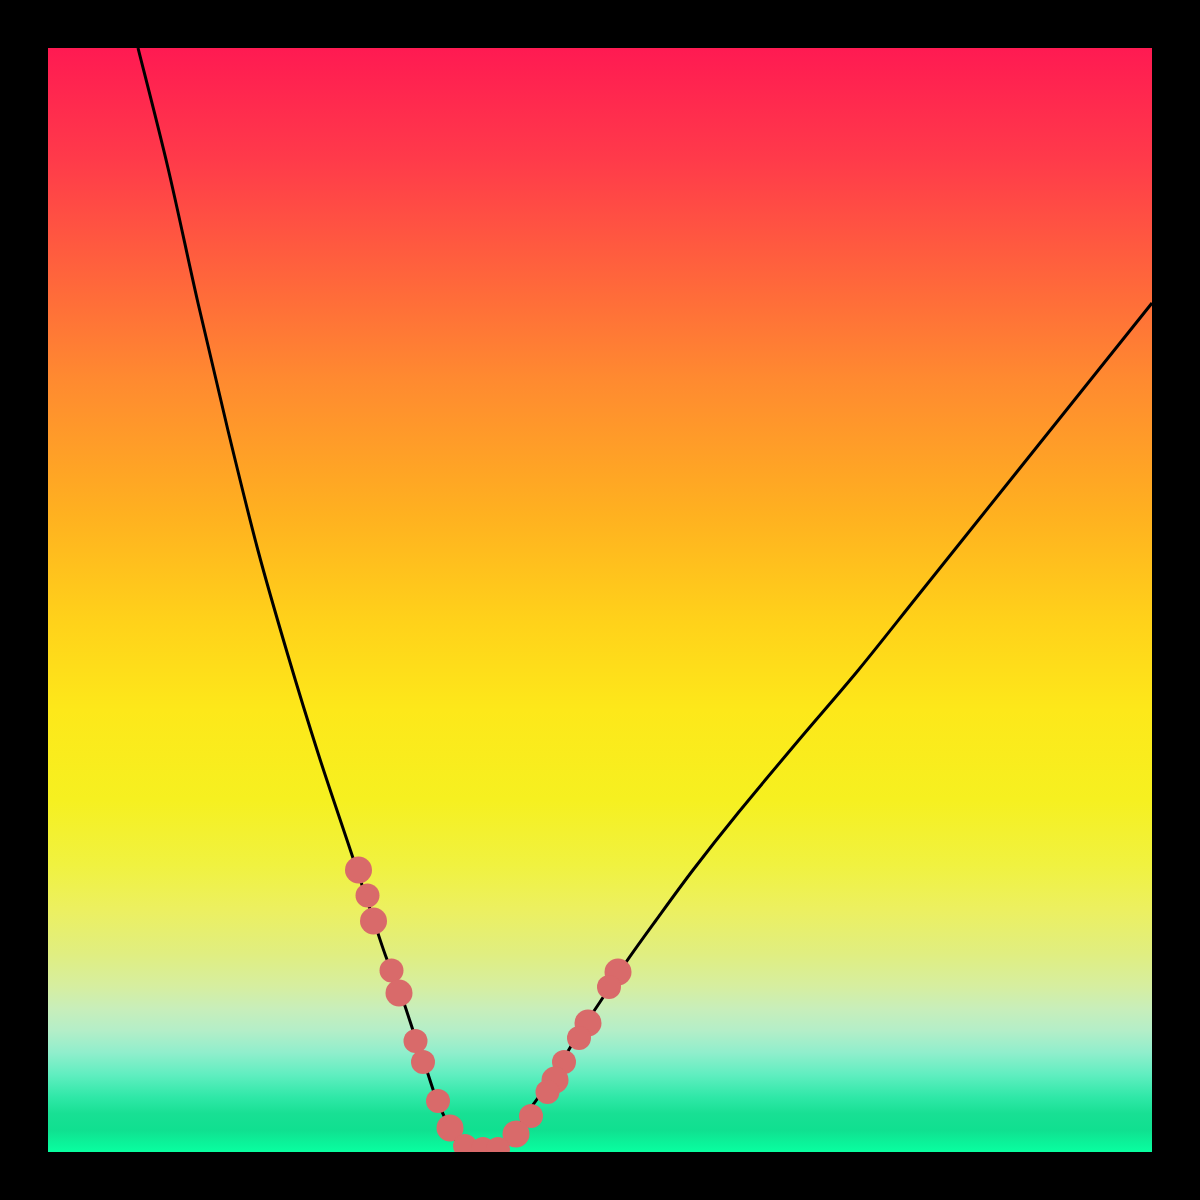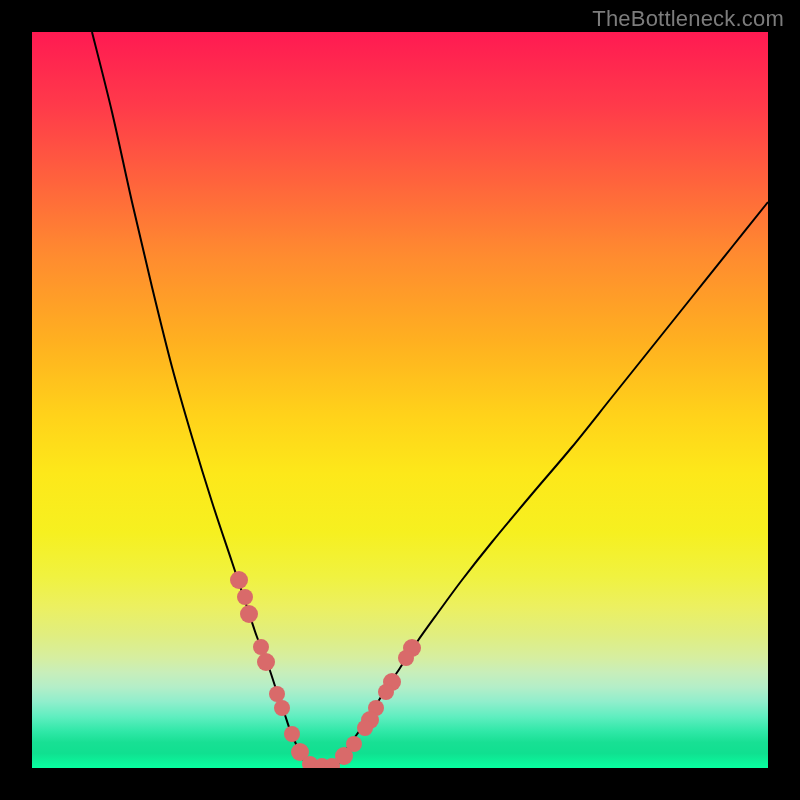--- a/index.html
+++ b/index.html
@@ -74,21 +74,20 @@
   }
   .bead {
     fill: #d96a6a;
     stroke: none;
   }
 </style>
 </head>
 <body>
 
 <div class="frame">
-  <div class="watermark">TheBottleneck.com</div>
   <div class="plot">
     <svg class="curves" viewBox="0 0 736 736" preserveAspectRatio="none">
       <path id="left-curve-path" class="curve" d="M 60 0 C 63.333333333333336 13.333333333333334, 73.33333333333333 51.66666666666667, 80 80 C 86.66666666666667 108.33333333333333, 93.33333333333333 140.83333333333334, 100 170 C 106.66666666666667 199.16666666666666, 113.33333333333333 227.5, 120 255 C 126.66666666666667 282.5, 133.33333333333334 310, 140 335 C 146.66666666666666 360, 153.33333333333334 382.5, 160 405 C 166.66666666666666 427.5, 173.33333333333334 449.1666666666667, 180 470 C 186.66666666666666 490.8333333333333, 194.16666666666666 512.5, 200 530 C 205.83333333333334 547.5, 210.83333333333334 562.5, 215 575 C 219.16666666666666 587.5, 221.66666666666666 595.8333333333334, 225 605 C 228.33333333333334 614.1666666666666, 231.66666666666666 620.8333333333334, 235 630 C 238.33333333333334 639.1666666666666, 242.16666666666666 651.6666666666666, 245 660 C 247.83333333333334 668.3333333333334, 249.83333333333334 673.6666666666666, 252 680 C 254.16666666666666 686.3333333333334, 256 692.6666666666666, 258 698 C 260 703.3333333333334, 262 707.5, 264 712 C 266 716.5, 268 721, 270 725 C 272 729, 275 734.1666666666666, 276 736"></path>
       <path id="right-curve-path" class="curve" d="M 736 170 C 730 177.5, 712.6666666666666 199.16666666666666, 700 215 C 687.3333333333334 230.83333333333334, 673.3333333333334 248.33333333333334, 660 265 C 646.6666666666666 281.6666666666667, 633.3333333333334 298.3333333333333, 620 315 C 606.6666666666666 331.6666666666667, 593.3333333333334 348.3333333333333, 580 365 C 566.6666666666666 381.6666666666667, 553.3333333333334 398.8333333333333, 540 415 C 526.6666666666666 431.1666666666667, 513.3333333333334 446.1666666666667, 500 462 C 486.6666666666667 477.8333333333333, 471.6666666666667 495.6666666666667, 460 510 C 448.3333333333333 524.3333333333334, 439.1666666666667 536, 430 548 C 420.8333333333333 560, 412.5 571.6666666666666, 405 582 C 397.5 592.3333333333334, 391.1666666666667 601, 385 610 C 378.8333333333333 619, 373.5 627.6666666666666, 368 636 C 362.5 644.3333333333334, 356.6666666666667 652.6666666666666, 352 660 C 347.3333333333333 667.3333333333334, 344 673.6666666666666, 340 680 C 336 686.3333333333334, 331.6666666666667 692.6666666666666, 328 698 C 324.3333333333333 703.3333333333334, 321 707.5, 318 712 C 315 716.5, 312.3333333333333 721, 310 725 C 307.6666666666667 729, 305 734.1666666666666, 304 736"></path>
       <g id="beads-group">
           <circle cx="207" cy="548" r="9" class="bead"></circle>
           <circle cx="213" cy="565" r="8" class="bead"></circle>
           <circle cx="217" cy="582" r="9" class="bead"></circle>
           <circle cx="229" cy="615" r="8" class="bead"></circle>
           <circle cx="234" cy="630" r="9" class="bead"></circle>

